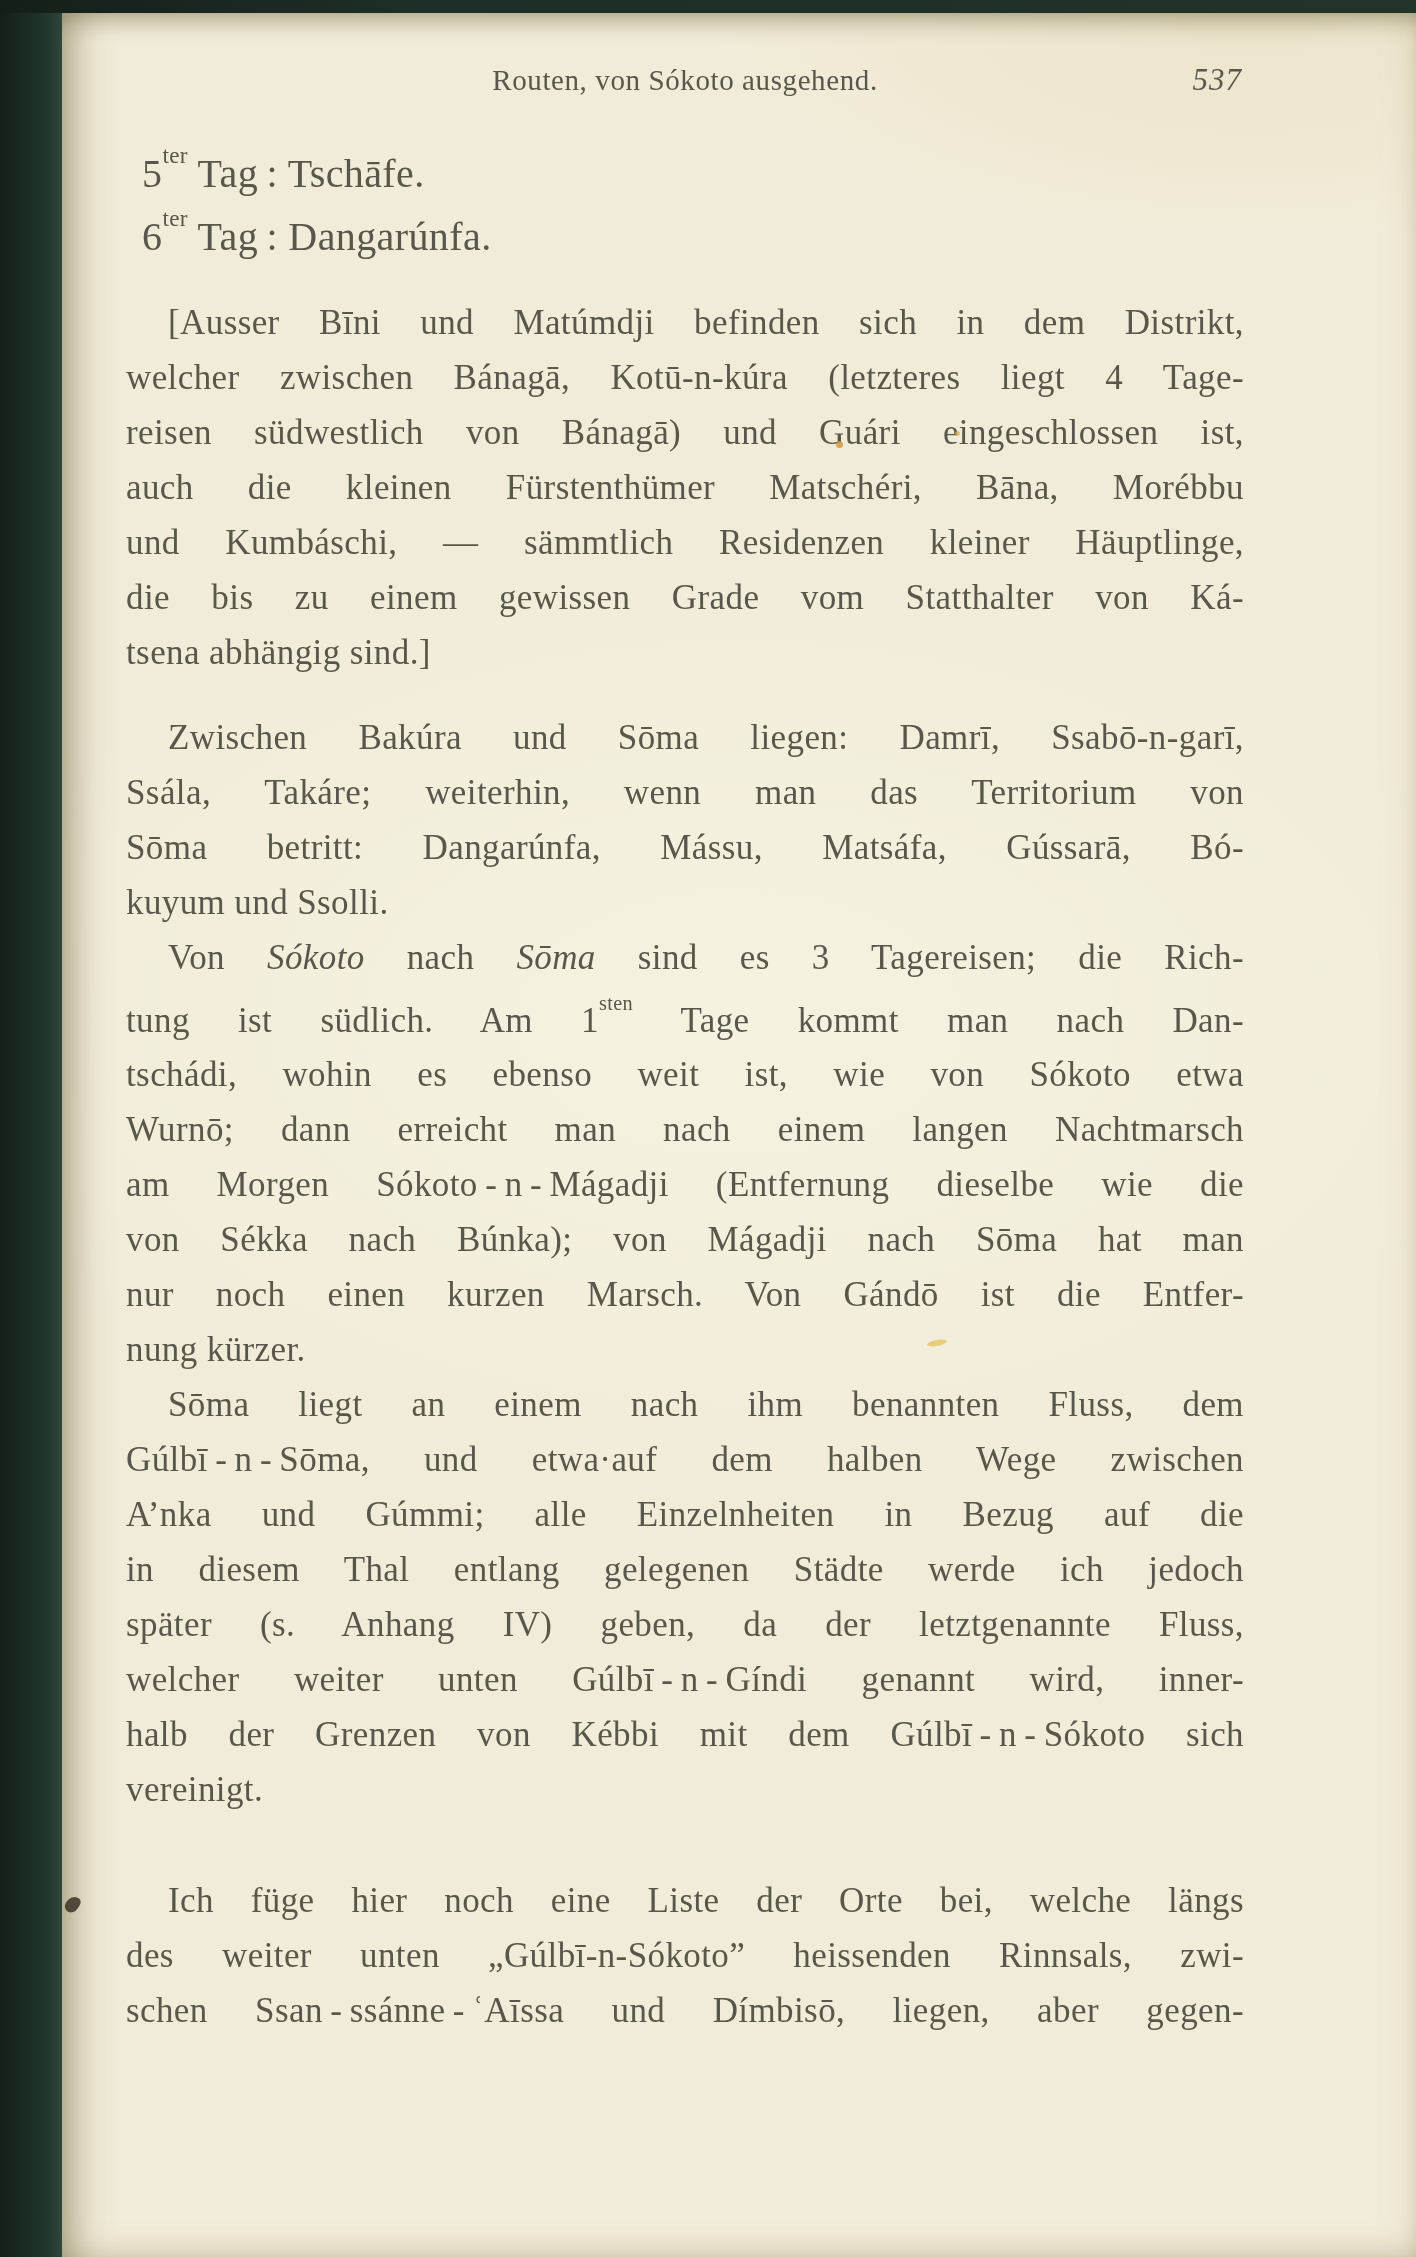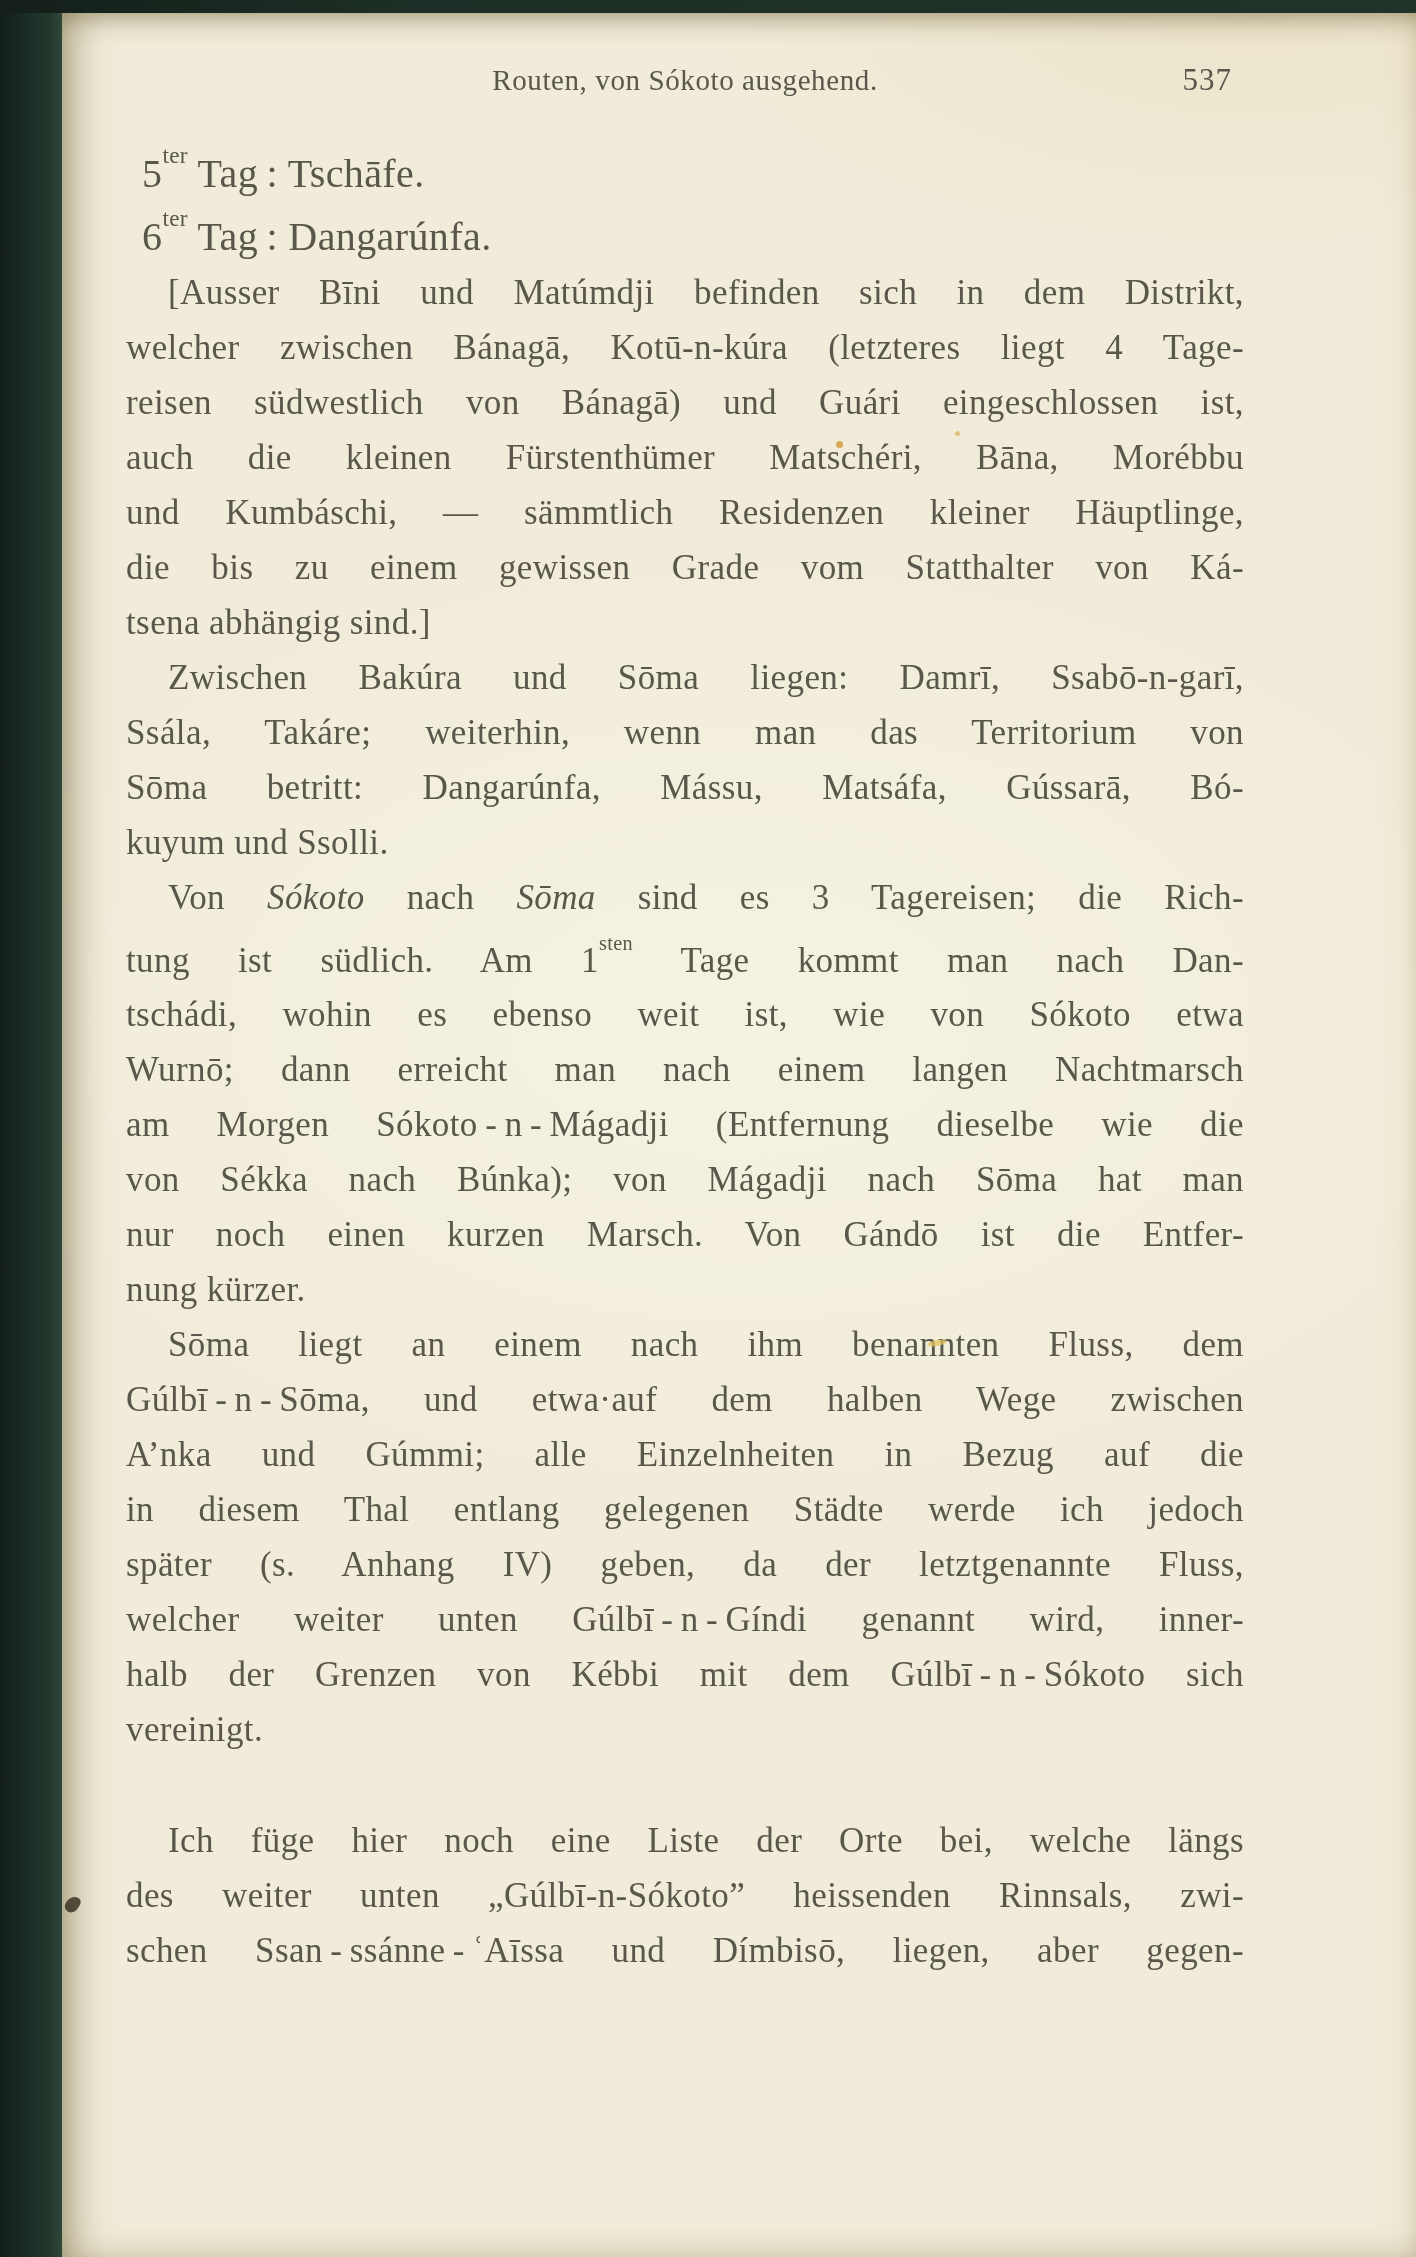--- a/index.html
+++ b/index.html
@@ -29,34 +29,34 @@
   }
   .text-block{
     position:absolute;left:126px;top:0;width:1118px;
     color:var(--ink,#59574b);
   }
   .header-row{position:relative;margin-top:60px;height:42px;}
   .header-title{
     text-align:center;font-size:29px;line-height:40px;letter-spacing:0.6px;
   }
   .page-num{
-    position:absolute;right:12px;top:0;font-size:31px;line-height:40px;letter-spacing:1px;
+    position:absolute;right:2px;top:0;font-size:31px;line-height:40px;letter-spacing:1px;font-style:italic;
   }
   .day-list{margin-top:36px;padding-left:16px;}
   .day-line{font-size:40px;line-height:55px;letter-spacing:0.4px;white-space:nowrap;}
   sup.ord{font-size:0.58em;position:relative;top:-0.45em;letter-spacing:0.3px;}
   .para{font-size:35px;letter-spacing:0.4px;}
   .para .line{
     line-height:55px;
     text-align:justify;
     text-align-last:justify;
   }
   .para .line.last{text-align-last:left;}
   .para .line.indent{text-indent:42px;}
-  .m-top-30{}
+  .m-top-30{margin-top:30px;}
   .m-top-56{margin-top:56px;}
   .speck{position:absolute;border-radius:50%;}
   .speck-orange{left:836px;top:441px;width:7px;height:7px;background:#d29a3e;opacity:.85;}
   .speck-orange-2{left:955px;top:431px;width:5px;height:5px;background:#d8b052;opacity:.7;}
   .mark-yellow{
     position:absolute;left:927px;top:1340px;width:20px;height:6px;
     background:#e3c25c;border-radius:50%;transform:rotate(-10deg);opacity:.75;
   }
   .pencil-mark{
     position:absolute;left:66px;top:1896px;width:13px;height:17px;

